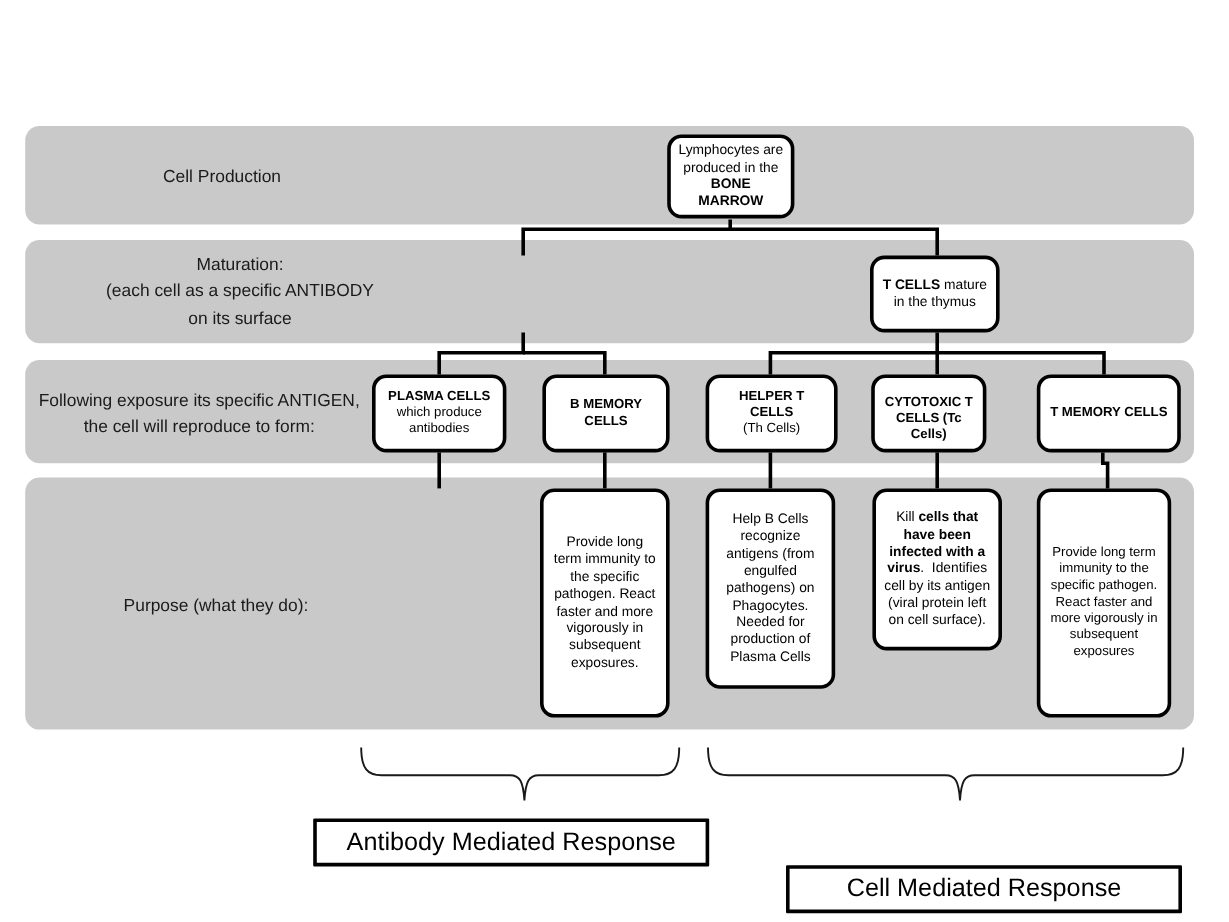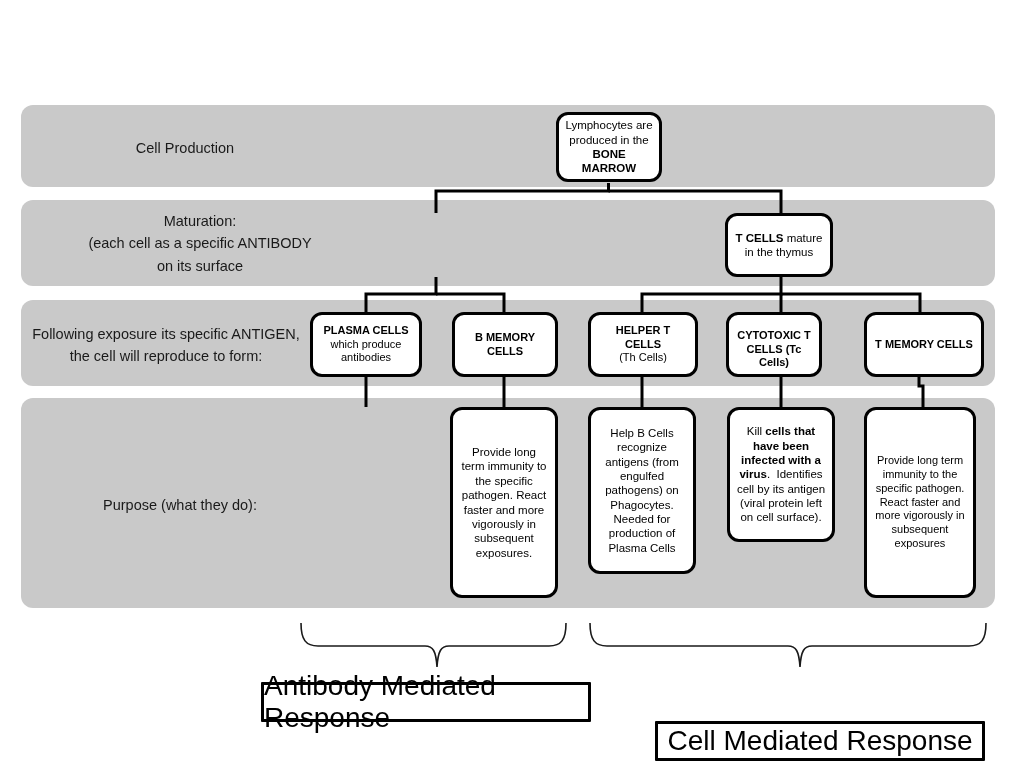--- a/index.html
+++ b/index.html
@@ -85,21 +85,21 @@
   .resp-box {
     position: absolute;
     background: #ffffff;
     border: 3px solid #000000;
     border-radius: 1px;
     box-sizing: border-box;
     display: flex;
     align-items: center;
     justify-content: center;
     z-index: 3;
-    font-size: 28px;
+    font-size: 21px;
     color: #000000;
   }
 </style>
 </head>
 <body>
 
 <div id="canvas">
 
   <div class="band" style="left:21px; top:105px; width:974px; height:82px;"></div>
   <div class="band" style="left:21px; top:200px; width:974px; height:86px;"></div>

